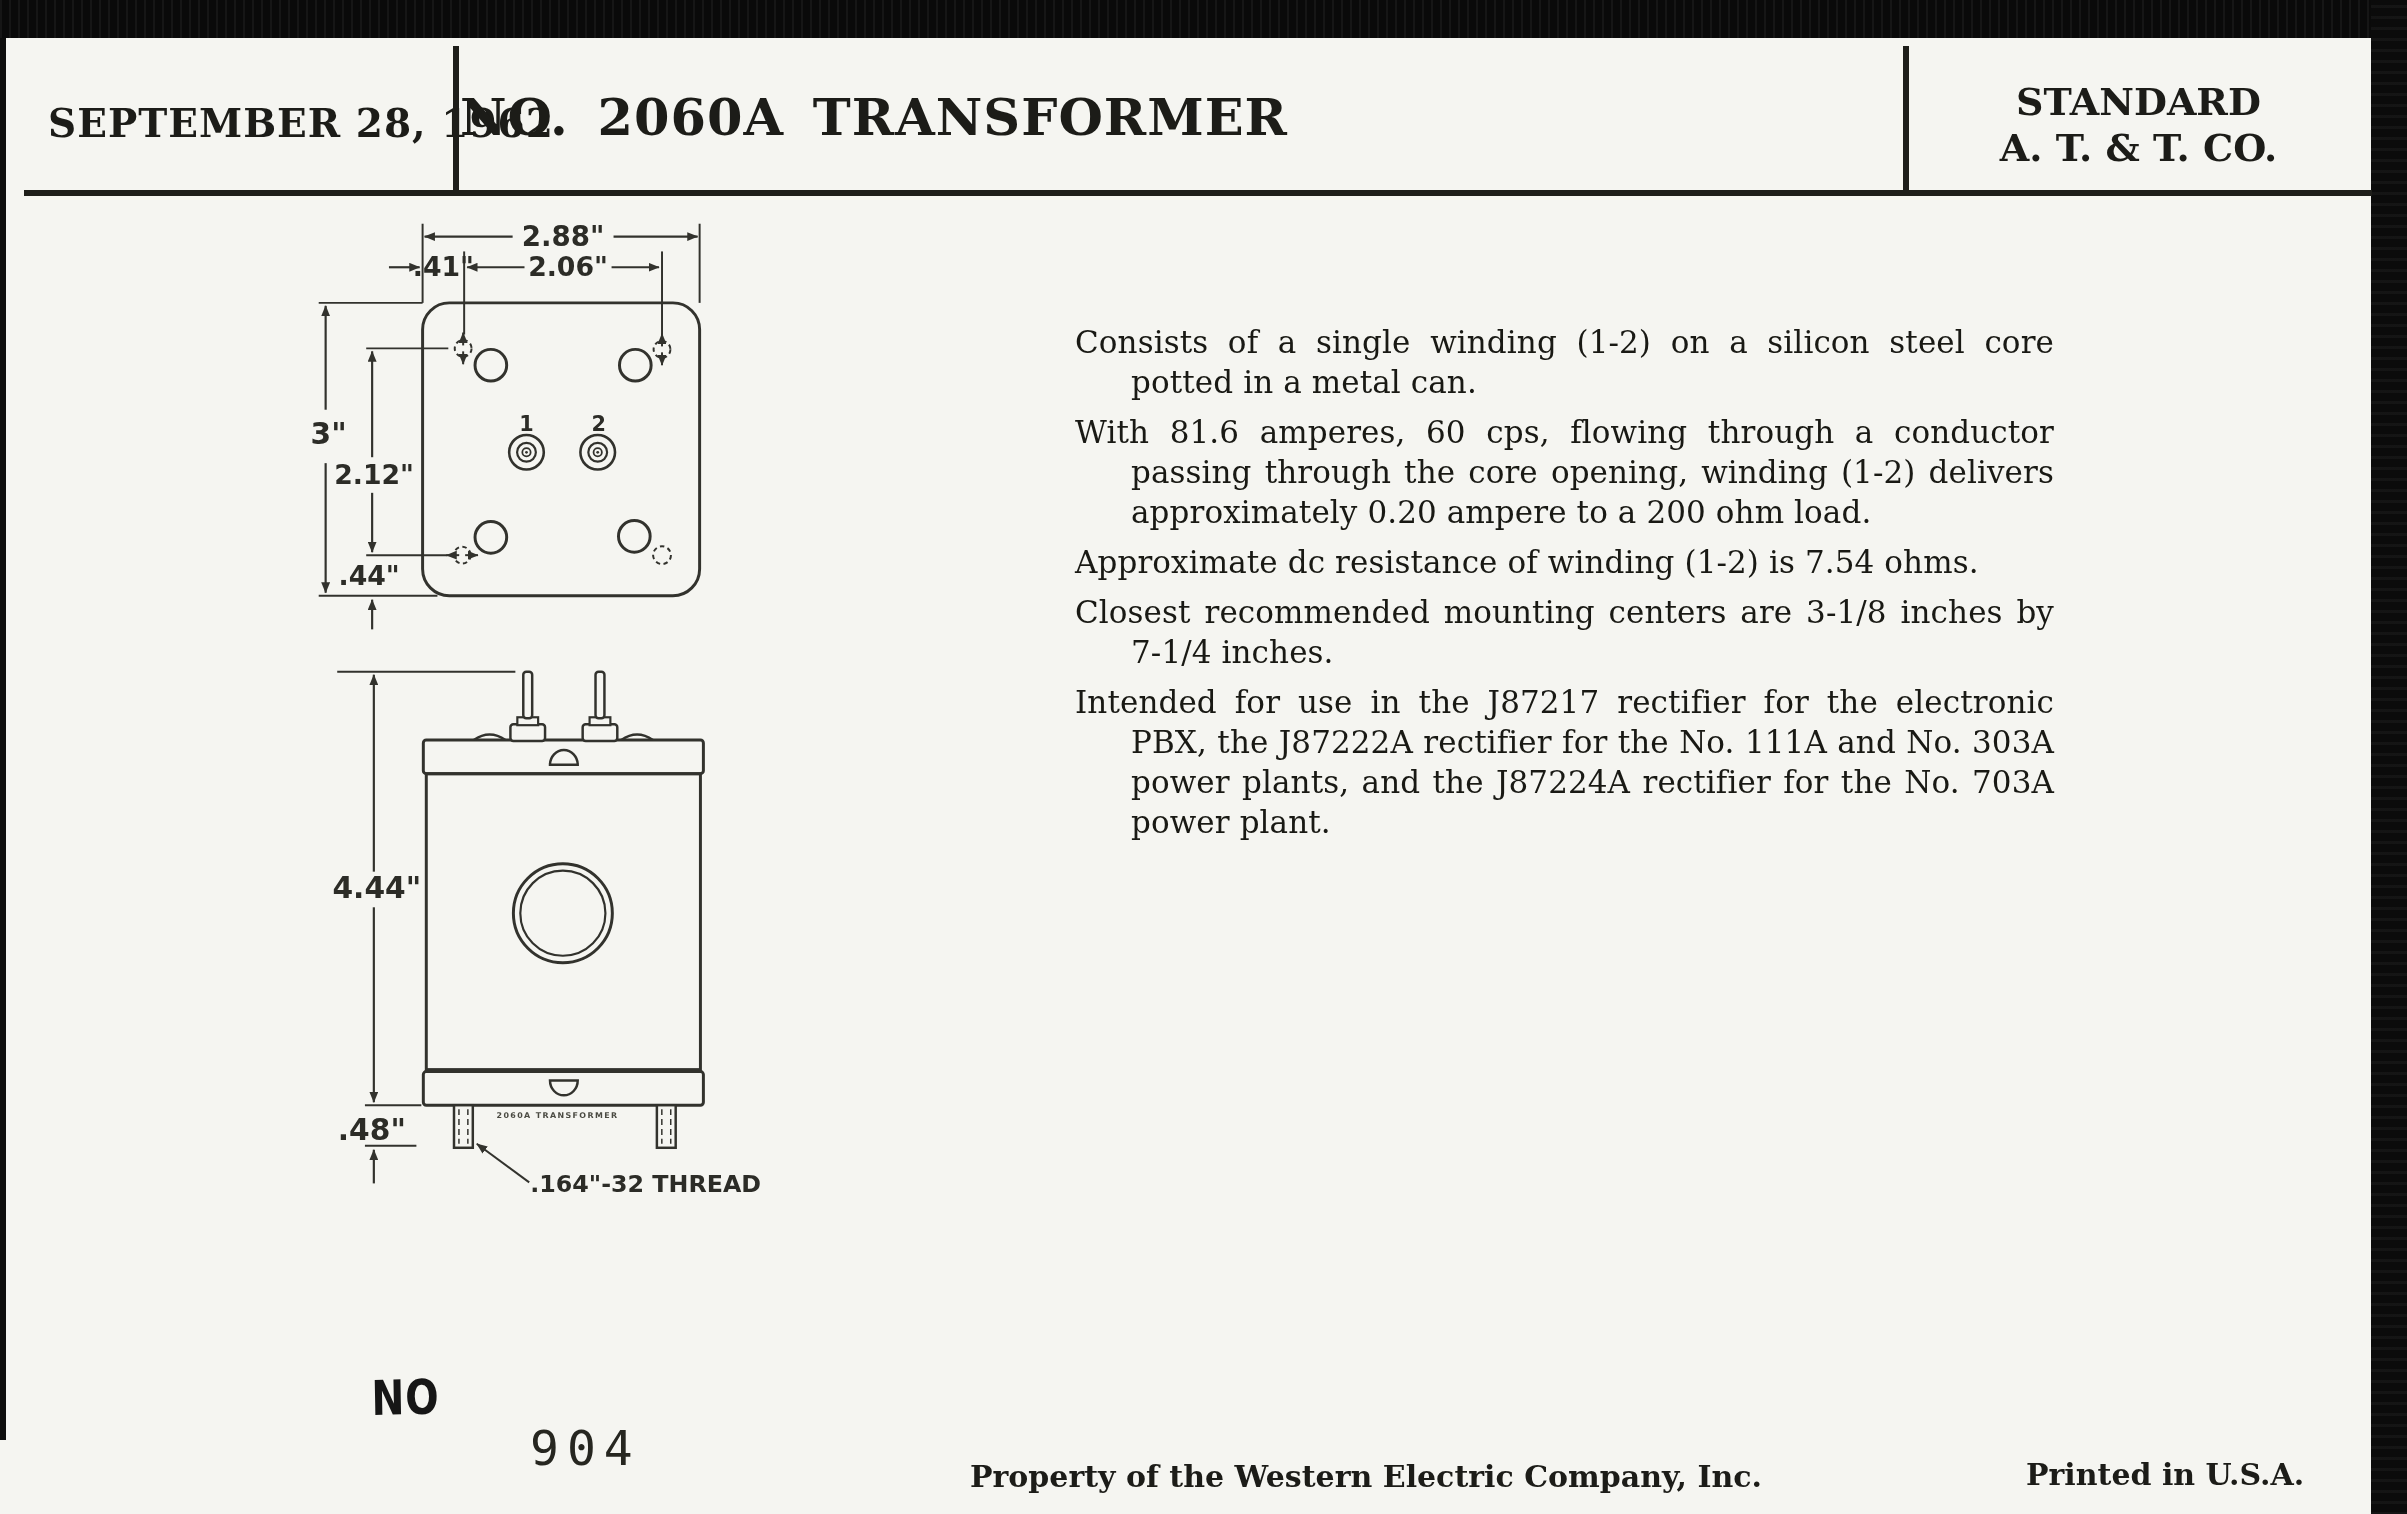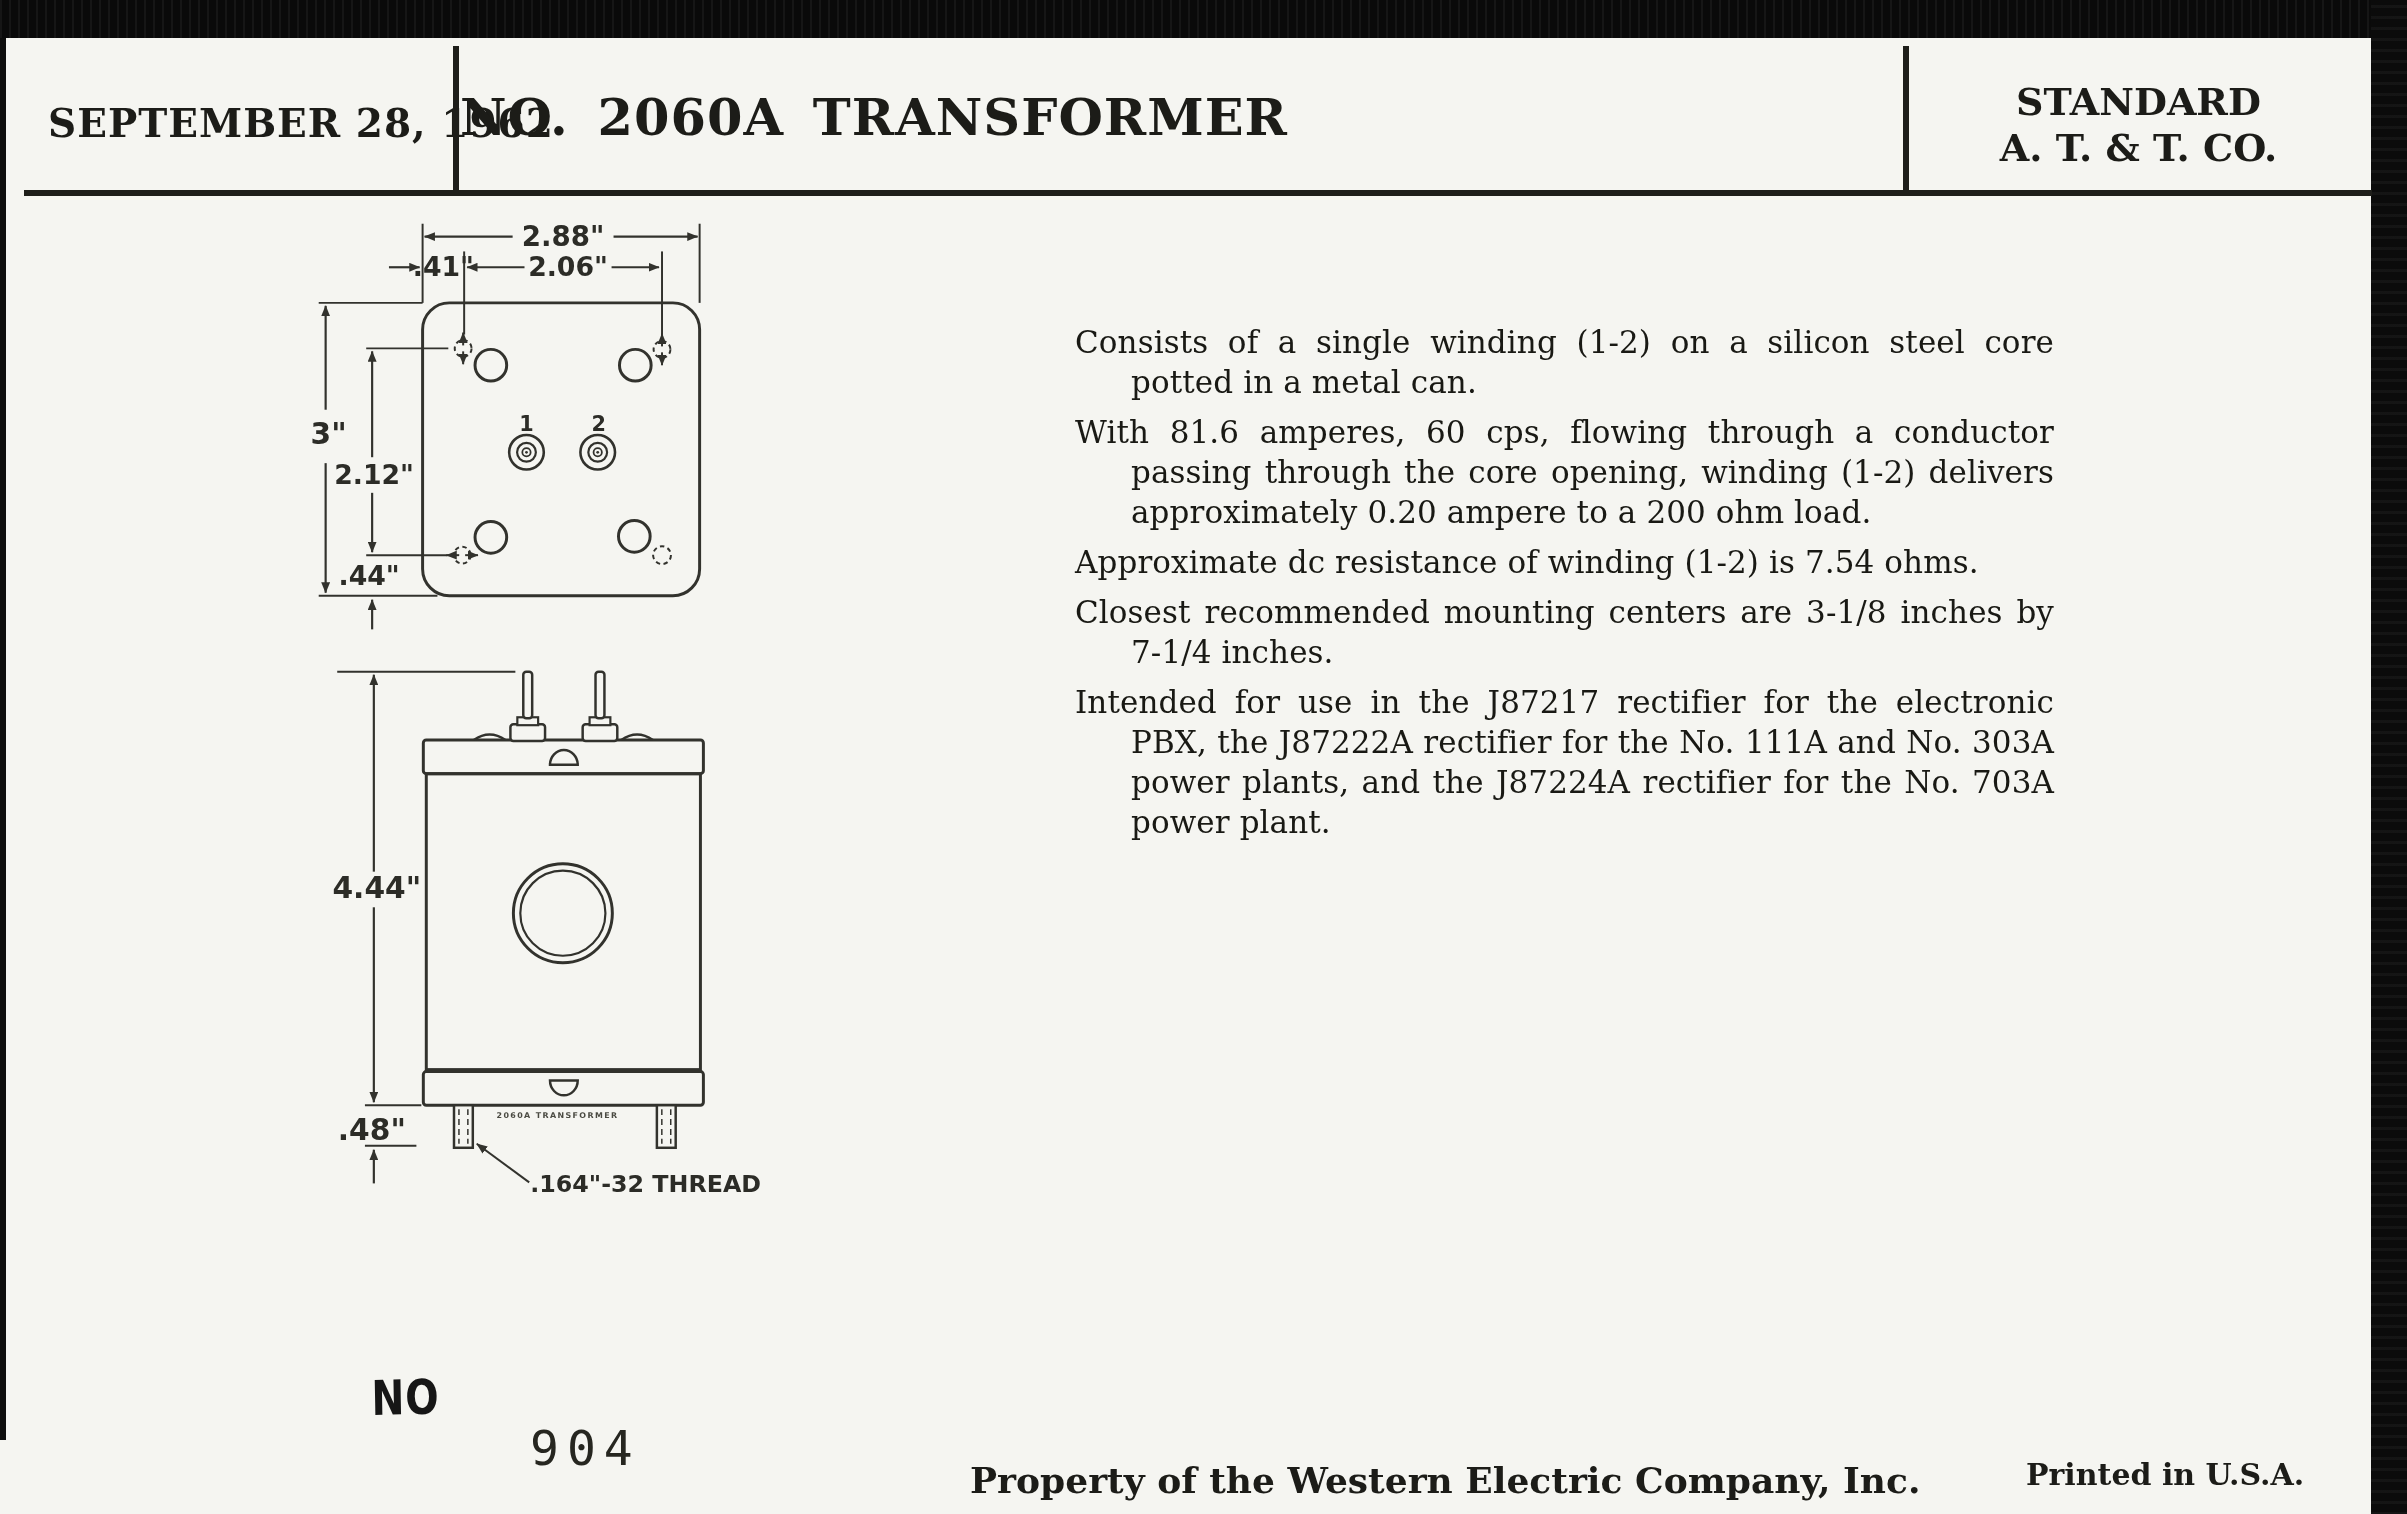--- a/index.html
+++ b/index.html
@@ -28,21 +28,21 @@
   .drawing svg{display:block;}
 
   .cat-label{position:absolute;left:69px;top:1370px;font-size:42px;font-weight:bold;letter-spacing:1px;color:#21211c;}
   .cat-label::first-letter{font-size:54px;}
   .cat-no{position:absolute;left:372px;top:1370px;font-size:48px;font-weight:800;
         font-family:"DejaVu Sans",sans-serif;letter-spacing:1px;color:#161616;
         transform:scaleX(0.82) rotate(-1.2deg);transform-origin:left bottom;}
   .cat-number{position:absolute;left:530px;top:1420px;font-size:48px;font-weight:400;
         font-family:"DejaVu Sans Mono",monospace;letter-spacing:8px;color:#262620;}
   .foot-property{position:absolute;left:970px;top:1459px;width:683px;text-align:center;
-        font-size:36px;font-weight:bold;white-space:nowrap;}
+        font-size:30px;font-weight:bold;white-space:nowrap;}
   .foot-printed{position:absolute;left:2026px;top:1457px;font-size:30px;font-weight:bold;white-space:nowrap;}
 
   .dim-text{font-family:"DejaVu Sans",sans-serif;font-weight:bold;fill:#2c2c27;}
 </style>
 </head>
 <body>
 
 <div class="page">
 
   <div class="scan-band-top"></div>

